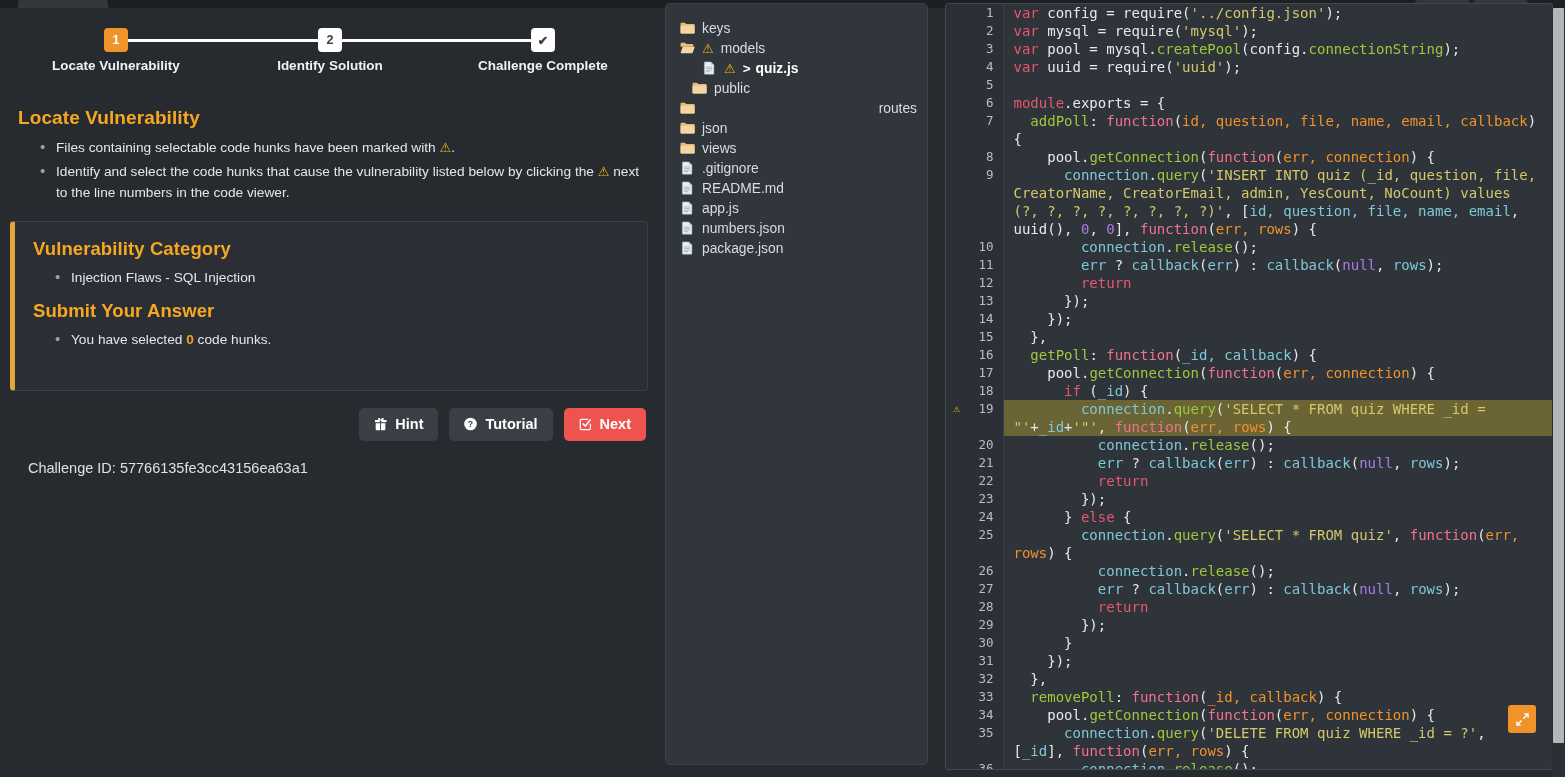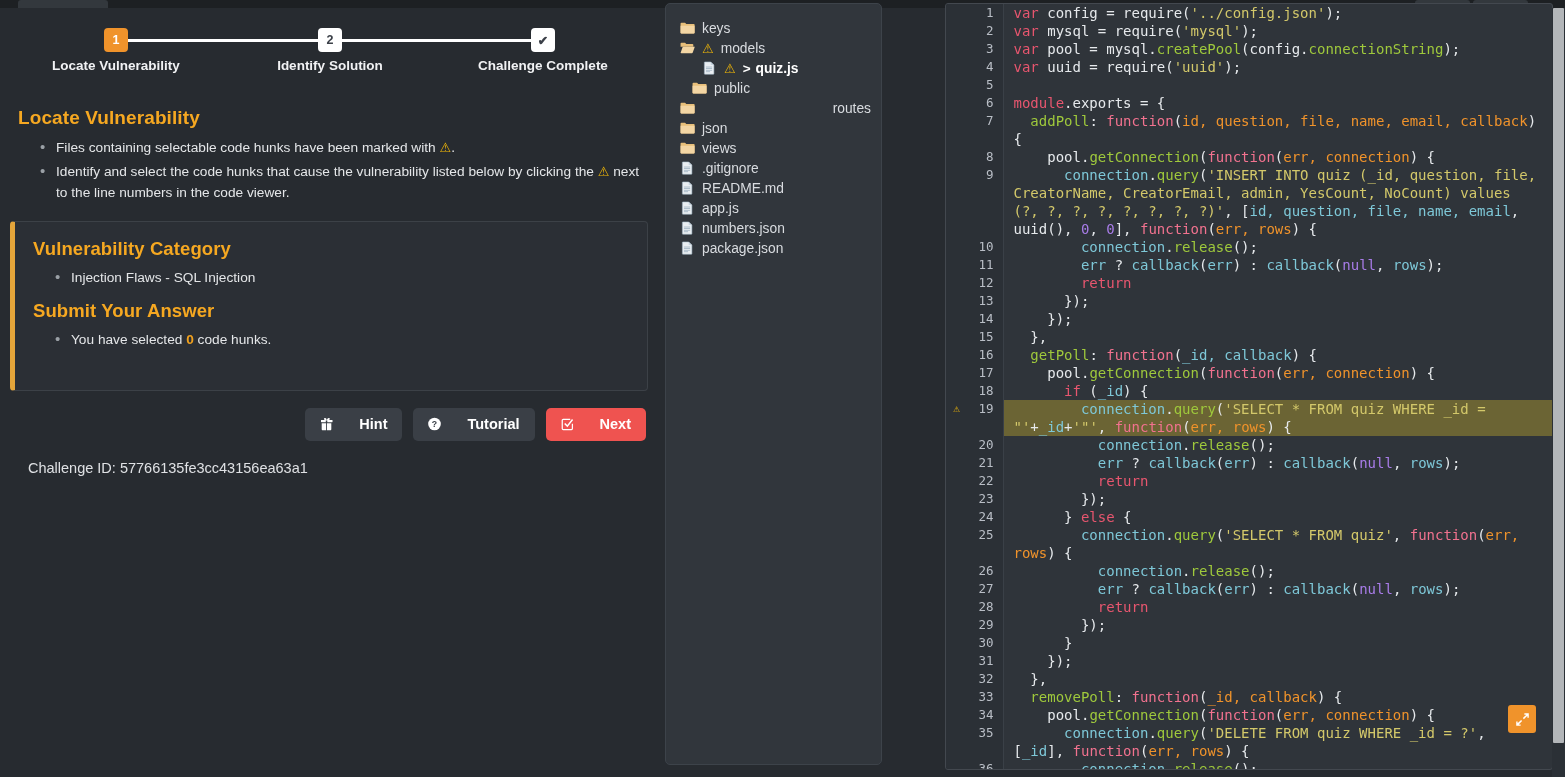--- a/index.html
+++ b/index.html
@@ -53,34 +53,34 @@
   }
   .vuln-card .heading-orange { font-size:18.5px; }
   .vuln-card .heading-orange + ul { margin-top:7px; }
   .vuln-card .heading-orange.second { display:block; margin-top: 12px; }
   .num-red { color:#e8564f; font-weight:bold; }
   .num-orange { color:#f0a11e; font-weight:bold; }
 
   
   .btn-row { display:flex; justify-content:flex-end; gap:11px; margin: 17px 14px 0 0; }
   .btn {
-    display:inline-flex; align-items:center; gap:25px;
+    display:inline-flex; align-items:center; gap:7px;
     padding: 8px 15px 9px 14px; border-radius:5px;
     font-size:14.5px; font-weight:bold; color:#fff; border:none; cursor:pointer;
     font-family: "Liberation Sans", sans-serif;
   }
   .btn-dark { background:#3a3f46; }
   .btn-red  { background:#ef5350; }
   .btn svg { display:block; }
 
   .challenge-id { margin: 19px 0 0 28px; color:#dfe1e4; font-size:14.5px; }
 
   
   .tree-panel {
-    position:absolute; left:665px; top:3px; width:217px; height:762px;
+    position:absolute; left:665px; top:3px; width:263px; height:762px;
     background:#31363c; border:1px solid #3d434a; border-radius:5px;
     padding: 14px 10px 10px 14px; overflow:hidden;
   }
   .tree-row { display:flex; align-items:center; height:20px; margin-bottom:0px; white-space:nowrap; }
   .tree-name { color:#d9dce0; font-size:13.8px; margin-left:7px; font-family:"Liberation Sans", sans-serif; }
   .tree-name.selected { color:#ffffff; font-weight:bold; }
   .tree-warn { margin-left:7px; color:#f2b807; font-size:13px; }
   .tree-chevron { margin-left:7px; color:#ffffff; font-weight:bold; font-size:13.5px; }
 
   

